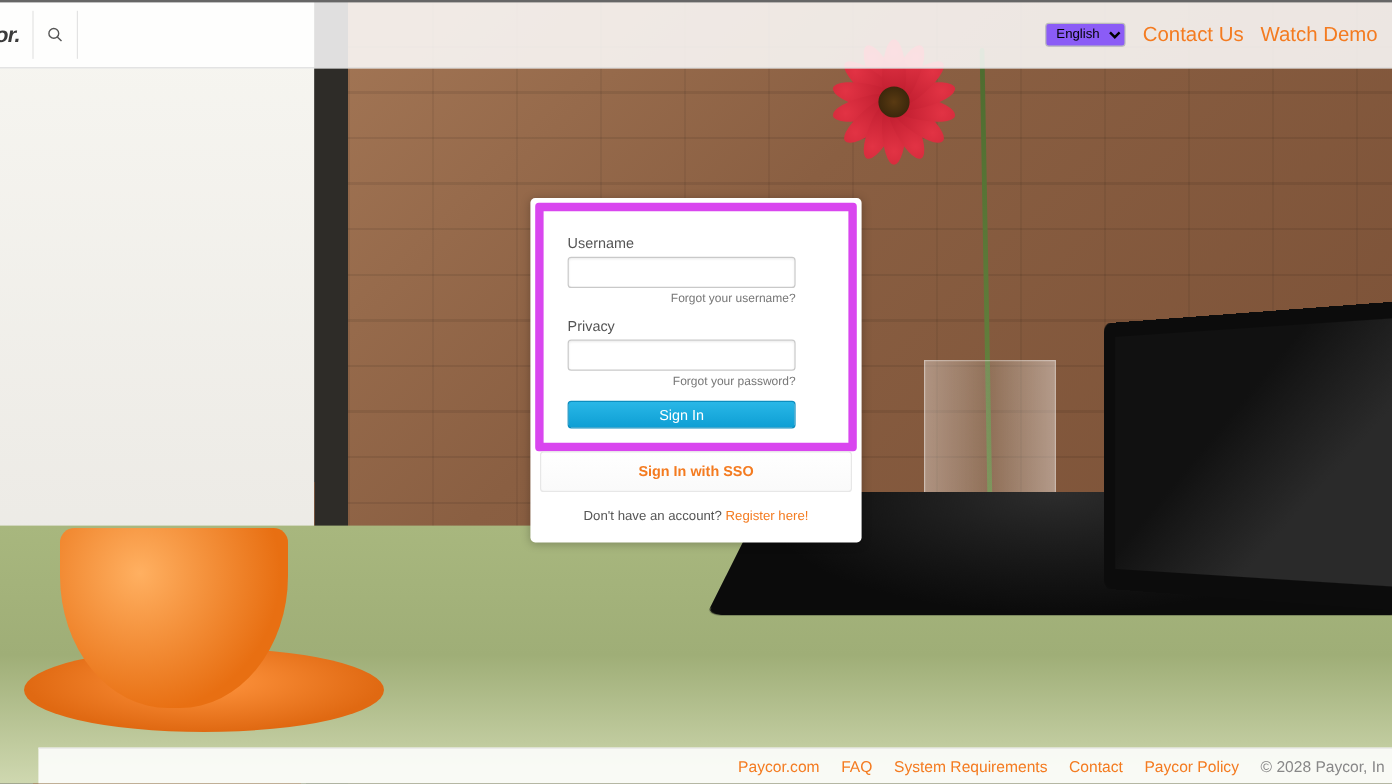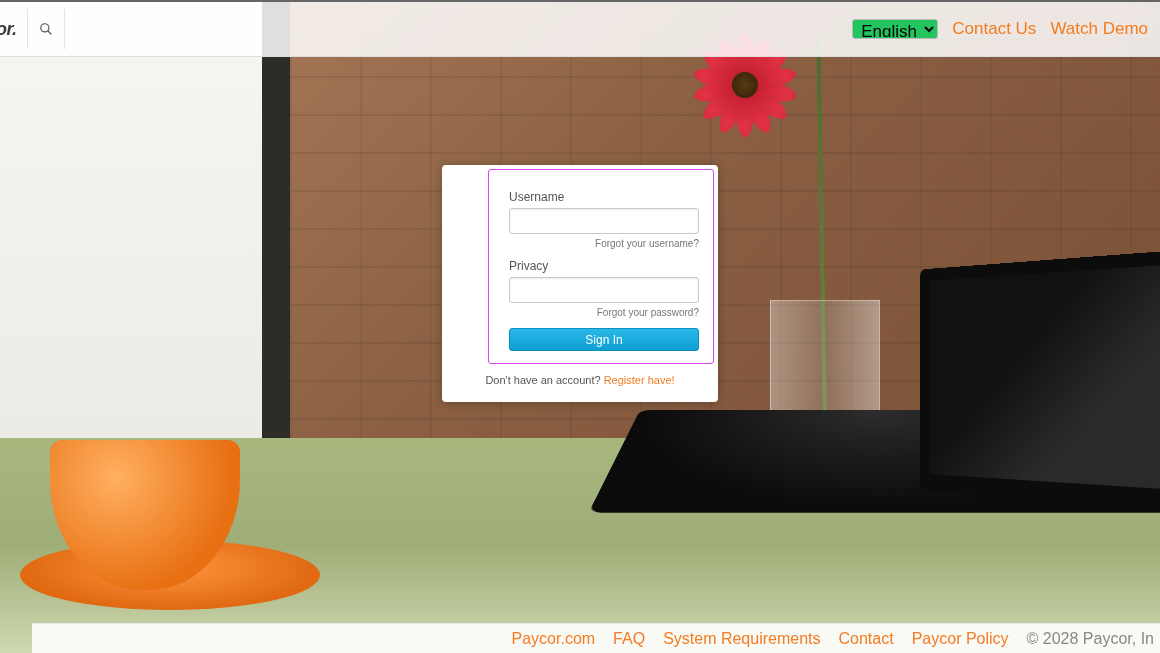--- a/index.html
+++ b/index.html
@@ -119,39 +119,38 @@
 .vsep { width: 1px; height: 40px; background: #e3e3e3; }
 .search-btn {
   width: 36px; height: 40px; display: flex; align-items: center; justify-content: center;
   color: #555; cursor: pointer;
 }
 .top-right {
   margin-left: auto; display: flex; align-items: center; gap: 14px;
   padding-right: 12px;
 }
 .lang {
-  height: 20px; font-size: 17px; padding: 1px 4px;
-  border: 1px solid #bbb; background: #22c55e; border-radius: 3px;
+  height: 20px; font-size: 11px; padding: 1px 4px;
+  border: 1px solid #bbb; background: #8b5cf6; border-radius: 3px;
 }
 .toplink { color: #f47b20; font-size: 17px; text-decoration: none; cursor: pointer; }
 
 
 .card {
   position: absolute; left: 50%; top: 165px; transform: translateX(-50%);
   width: 276px;
   background: #fff;
   border-radius: 4px;
   box-shadow: 0 1px 8px rgba(0,0,0,0.25);
   z-index: 20;
   padding: 4px;
 }
 .inner {
-  border: 1px solid #d946ef; border-radius: 3px;
+  border: 7px solid #d946ef; border-radius: 3px;
   padding: 20px 20px 12px;
-  margin-left: 42px;
 }
 .fld-label { font-size: 12px; color: #555; margin-bottom: 4px; }
 .fld {
   width: 190px; height: 26px;
   border: 1px solid #c9c9c9; border-radius: 3px;
   box-shadow: inset 0 1px 2px rgba(0,0,0,0.08);
   padding: 2px 6px; font-size: 12px;
 }
 .forgot {
   font-size: 10px; color: #777; text-align: right; width: 190px;
@@ -180,21 +179,21 @@
 }
 .register a { color: #f47b20; text-decoration: none; cursor: pointer; }
 
 
 .footer {
   position: absolute; left: 0; right: 0; bottom: 0; height: 30px;
   background: rgba(255,255,255,0.88);
   border-top: 1px solid #e8e8e8;
   display: flex; align-items: center; justify-content: flex-end;
   gap: 18px; padding: 0 6px 0 0;
-  font-size: 16px;
+  font-size: 13px;
   z-index: 10;
   margin-left: 32px;
 }
 .flink { color: #f47b20; text-decoration: none; cursor: pointer; }
 .copyright { color: #888; }
 </style>
 </head>
 <body>
 
 <div class="bg"></div>
@@ -254,23 +253,26 @@
     <div class="forgot">Forgot your username?</div>
 
     <div class="fld-label">Privacy</div>
     <input class="fld" type="password" value="" style="">
     <div class="forgot">Forgot your password?</div>
 
     <div class="signin">Sign In</div>
   </div>
 
 
+  <div class="sso-wrap">
+    <div class="sso">Sign In with SSO</div>
+  </div>
 
   <div class="register">
-    <span>Don't have an account? </span><a>Register have!</a>
+    <span>Don't have an account? </span><a>Register here!</a>
   </div>
 </div>
 
 <div class="footer">
   <a class="flink">Paycor.com</a>
   <a class="flink">FAQ</a>
   <a class="flink">System Requirements</a>
   <a class="flink">Contact</a>
   <a class="flink">Paycor Policy</a>
   <span class="copyright">© 2028 Paycor, In</span>

